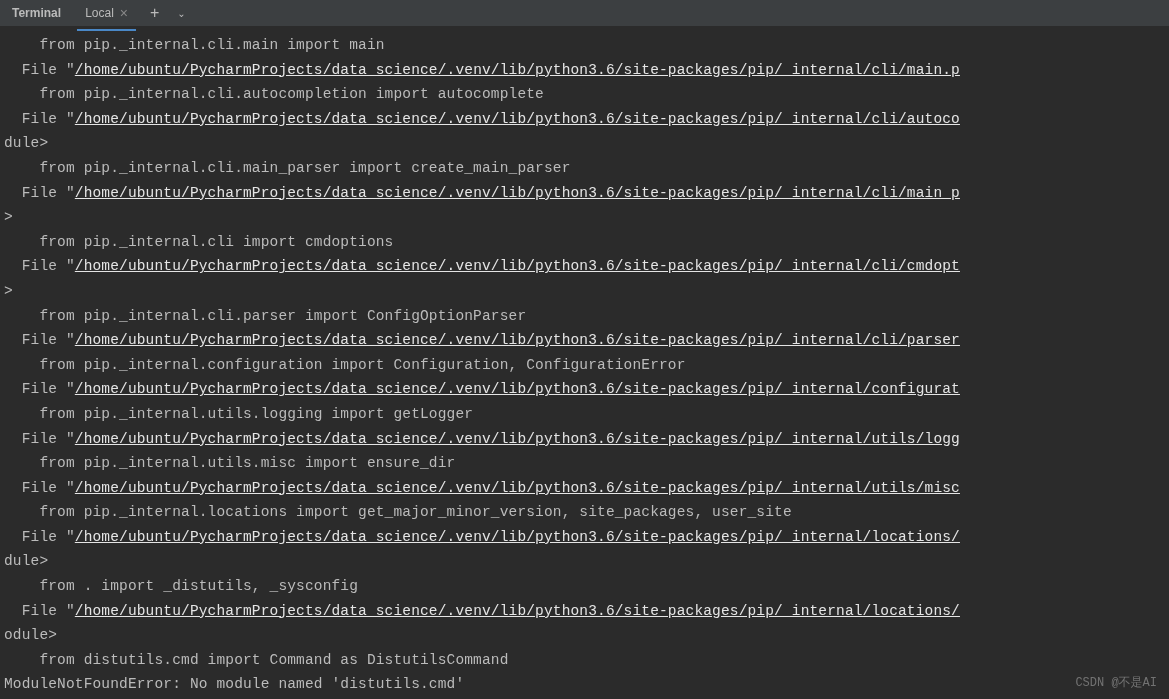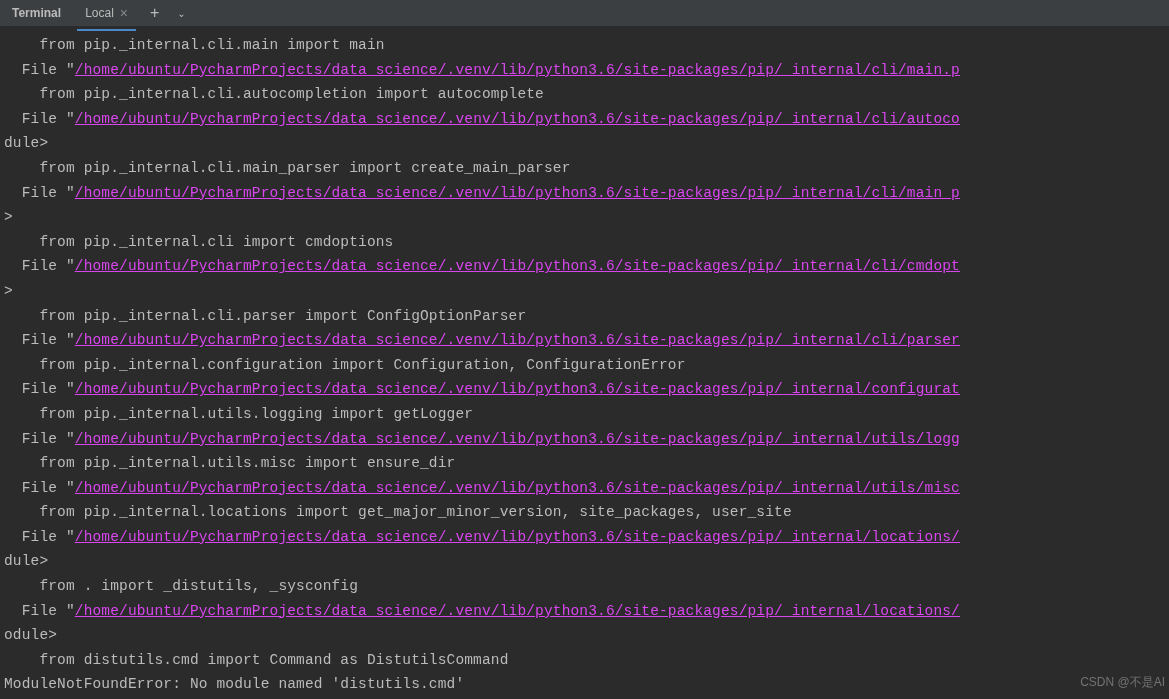--- a/index.html
+++ b/index.html
@@ -67,31 +67,31 @@
   }
   .terminal {
     padding: 6px 4px;
     line-height: 24.6px;
     white-space: pre;
     color: #bbbbbb;
     letter-spacing: 0.15px;
     font-size: 14.5px;
   }
   .link {
-    color: #d946ef;
+    color: #e5e5e5;
     text-decoration: underline;
     cursor: pointer;
   }
   .watermark {
     position: absolute;
     bottom: 8px;
-    right: 4px;
+    right: 12px;
     color: #8a8a8a;
     font-size: 12px;
-    font-family: Liberation Sans, sans-serif;
+    font-family: Liberation Mono, monospace;
     opacity: 0.75;
   }
 </style>
 </head>
 <body>
 
 <div class="header">
   <span class="header-title">Terminal</span>
   <div class="tab tab-active">
     <span>Local</span>

